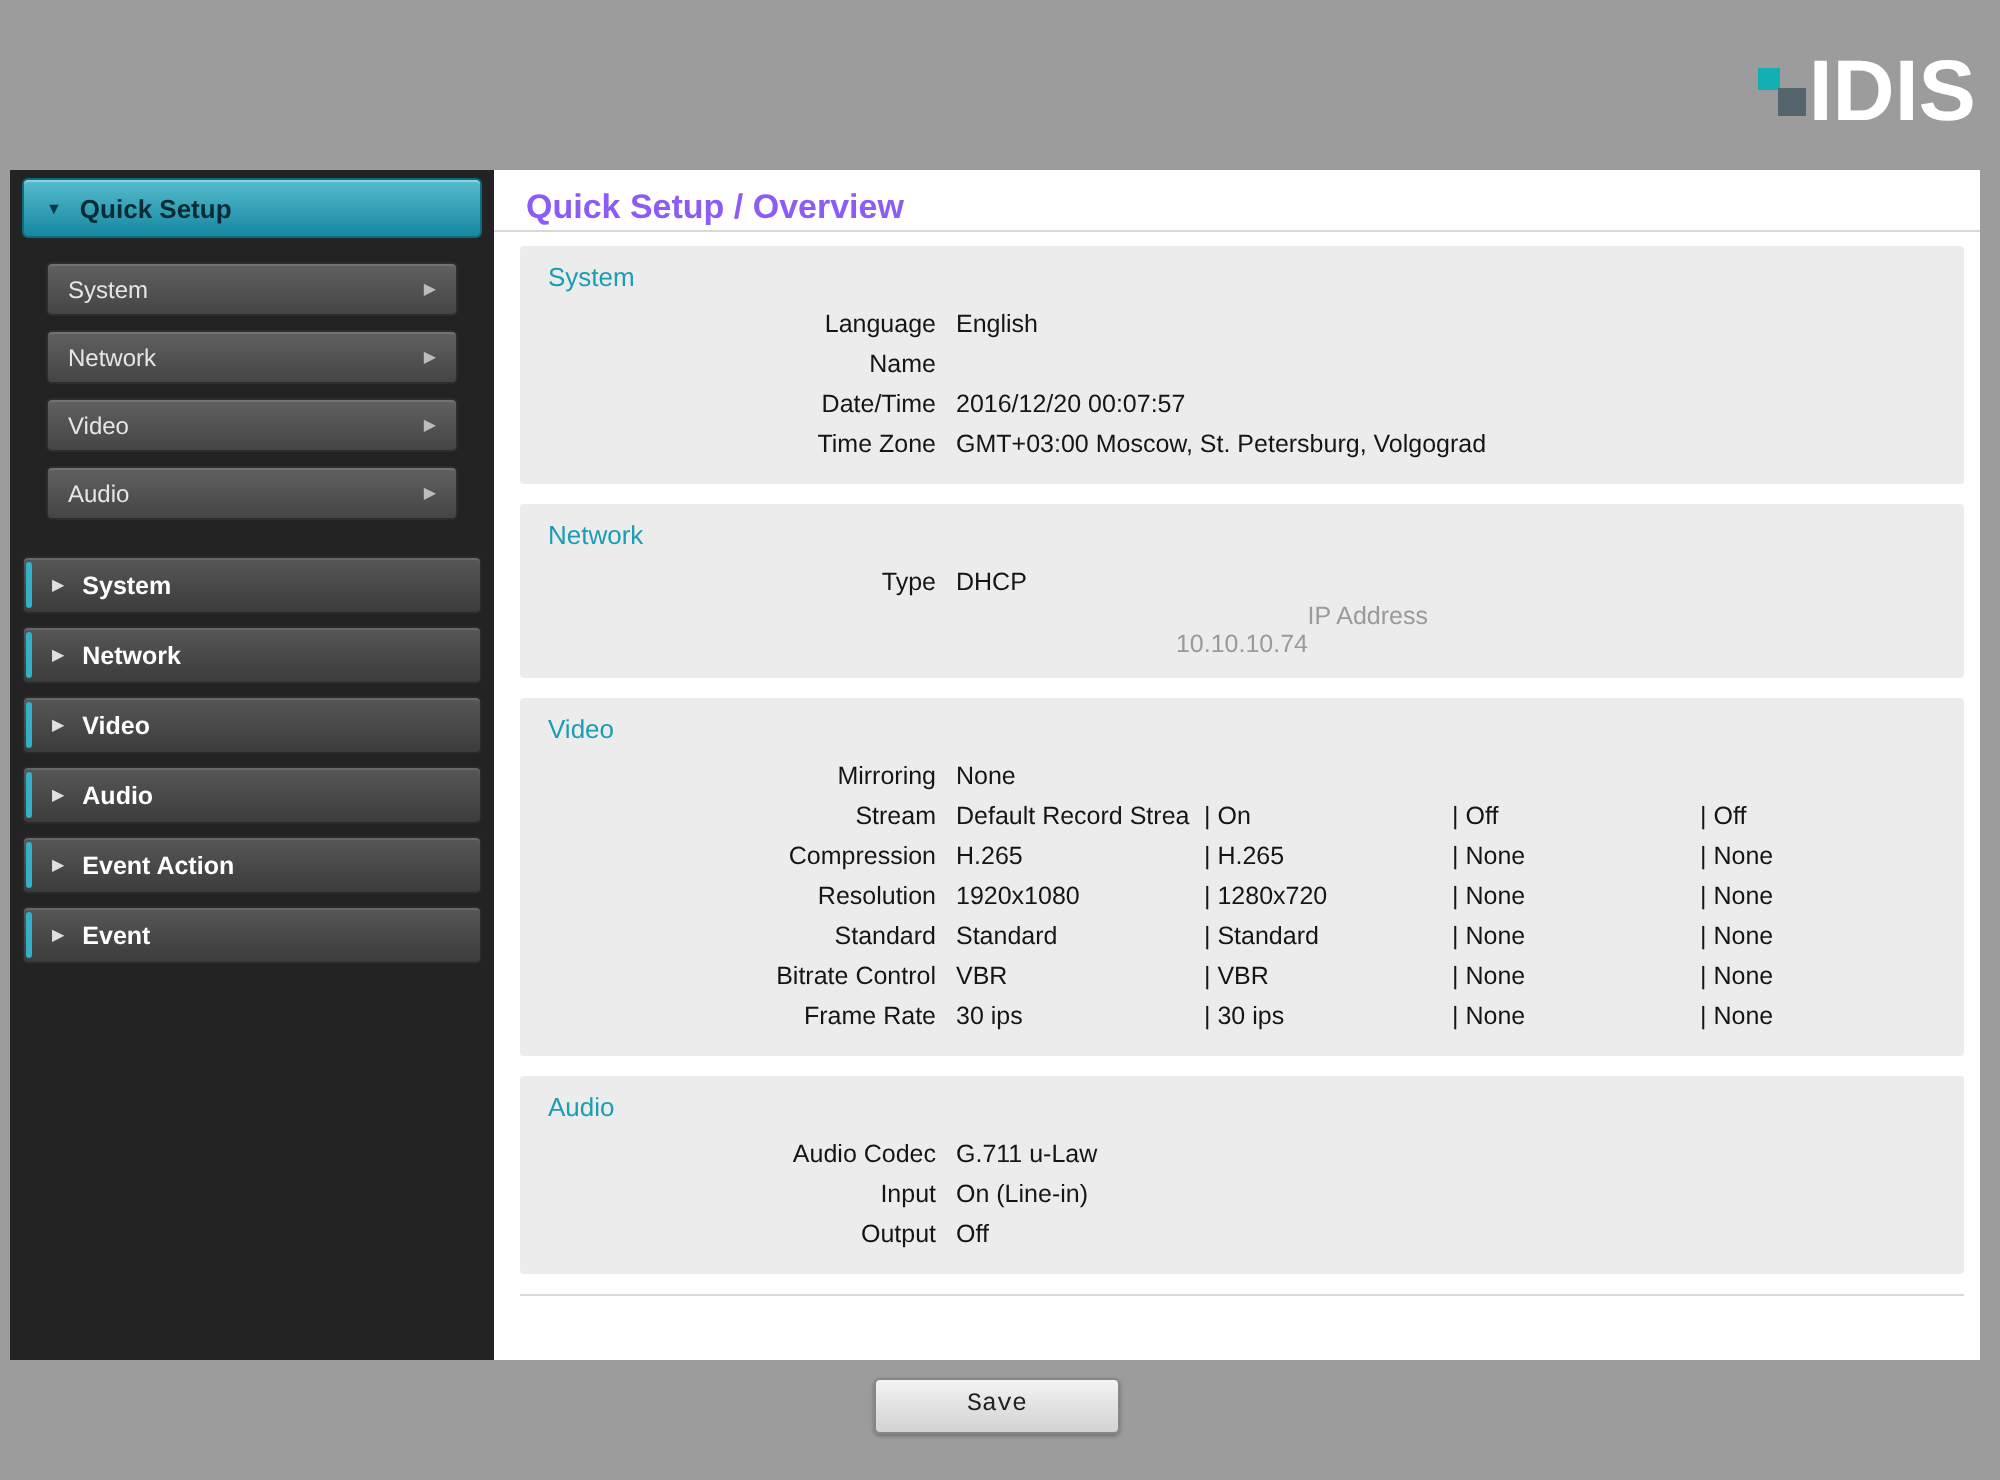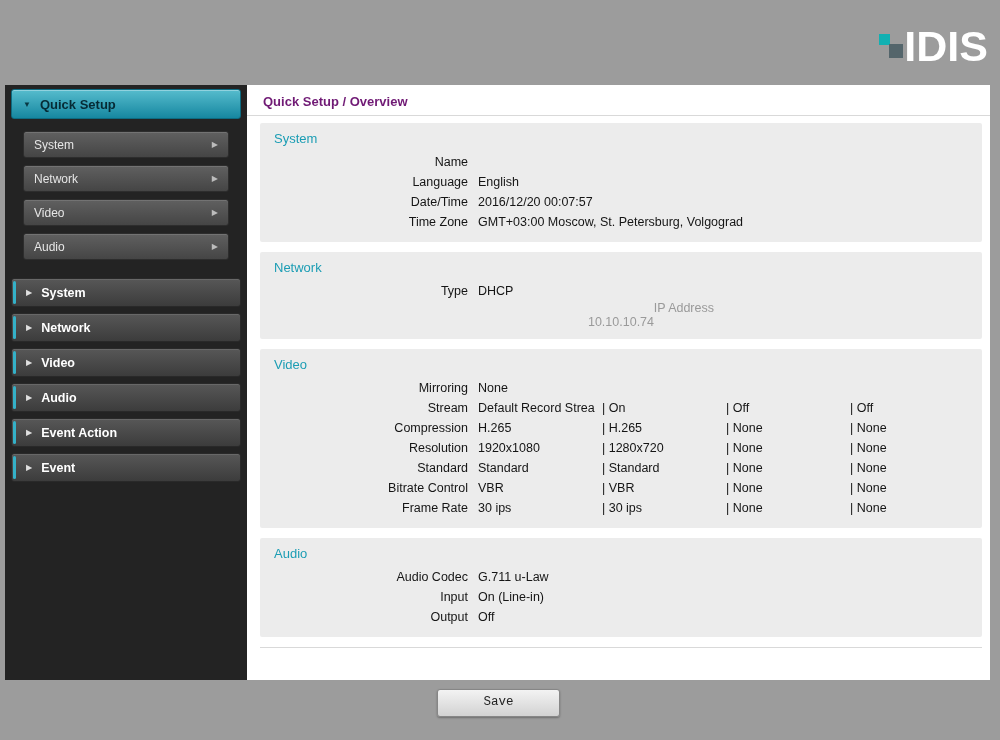--- a/index.html
+++ b/index.html
@@ -48,21 +48,21 @@
     color:#ffffff;font-weight:bold;font-size:12.5px;cursor:pointer;
   }
   .mainitem::before{
     content:"";position:absolute;left:1px;top:2px;bottom:2px;width:3px;
     background:#34b1c8;border-radius:2px;
   }
   .mainitem .marrow{color:#e0e0e0;font-size:8px;font-weight:normal;}
 
   
   .content{position:absolute;left:247px;top:85px;width:743px;height:595px;background:#ffffff;}
-  .breadcrumb{position:absolute;left:16px;top:9px;color:#701a75;font-weight:bold;font-size:13px;}
+  .breadcrumb{position:absolute;left:16px;top:9px;color:#8b5cf6;font-weight:bold;font-size:17px;}
   .divider-top{position:absolute;left:0;right:0;top:30px;border-top:1px solid #d9d9d9;}
   .sections{position:absolute;top:38px;left:13px;right:8px;}
   .section{background:#ececec;border-radius:2px;margin-bottom:10px;padding:6px 12px 10px 12px;}
   .section-title{color:#1b9db4;font-size:13px;margin:2px 0 6px 2px;}
   .row{display:flex;min-height:20px;align-items:center;font-size:12.5px;color:#151515;}
   .row .label{width:196px;text-align:right;padding-right:10px;flex:none;}
   .row .val{width:124px;flex:none;white-space:nowrap;overflow:hidden;}
   .row .val:last-child{flex:1;width:auto;}
   .row.muted{color:#9a9a9a;flex-direction:column;}
   .divider-bottom{border-top:1px solid #d9d9d9;margin-top:2px;}
@@ -138,26 +138,26 @@
     </div>
 </div>
 
 <div class="content">
   <div class="breadcrumb">Quick Setup / Overview</div>
   <div class="divider-top"></div>
   <div class="sections">
       <div class="section">
         <div class="section-title">System</div>
         <div class="row">
+          <span class="label">Language</span>
+          <span class="val">English</span>
+        </div>
+        <div class="row">
           <span class="label">Name</span>
           <span class="val"></span>
-        </div>
-        <div class="row">
-          <span class="label">Language</span>
-          <span class="val">English</span>
         </div>
         <div class="row">
           <span class="label">Date/Time</span>
           <span class="val">2016/12/20 00:07:57</span>
         </div>
         <div class="row">
           <span class="label">Time Zone</span>
           <span class="val">GMT+03:00 Moscow, St. Petersburg, Volgograd</span>
         </div>
       </div>

